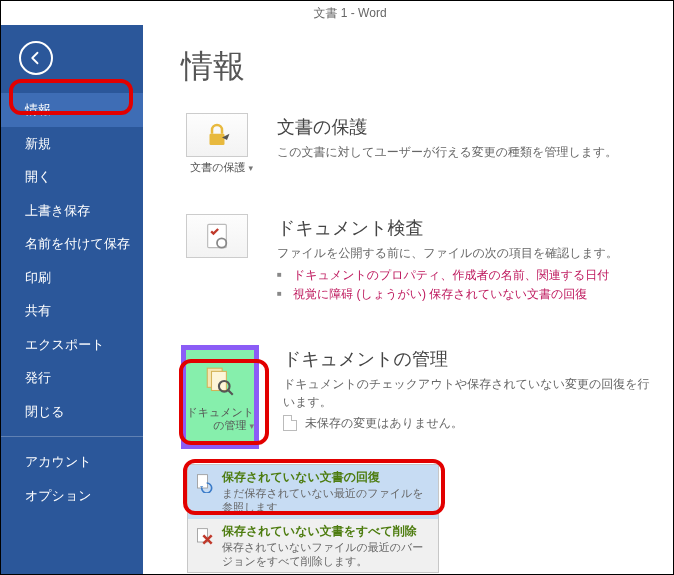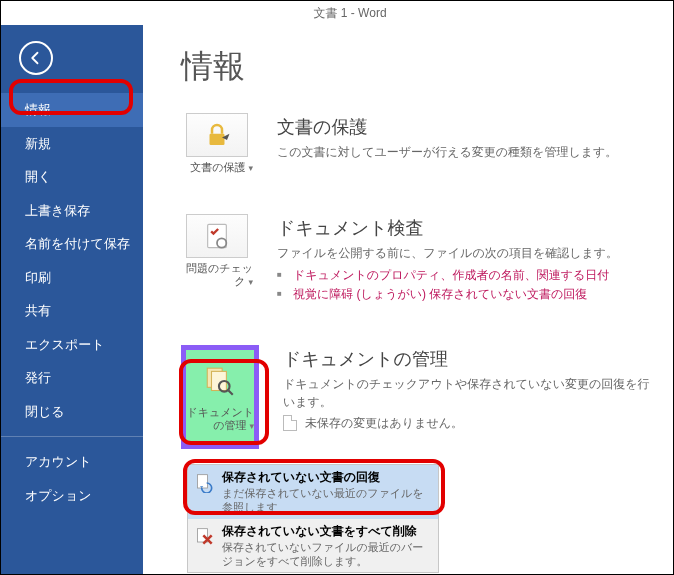--- a/index.html
+++ b/index.html
@@ -114,21 +114,21 @@
     font-size: 12px;
   }
   .menu-item {
     display: flex;
     padding: 4px 6px;
     cursor: pointer;
     border-bottom: 0;
   }
   .menu-item.hover { background: #c7dcf3; }
   .menu-icon { width: 22px; height: 22px; margin-right: 6px; flex-shrink:0; margin-top:3px; display:flex;align-items:center;justify-content:center;}
-  .menu-text strong { font-weight: bold; color: #000000; display:block; font-size:12px;}
+  .menu-text strong { font-weight: bold; color: #4d7c0f; display:block; font-size:12px;}
   .menu-text span { color: #666; font-size: 11px; line-height: 1.3; display:block;}
   .unsaved-row { display:flex; align-items:flex-start; font-size:12px; color:#666; }
   .unsaved-row .doc-icon { width:14px;height:16px;border:1px solid #bbb; margin-right:8px; position:relative;}
   .unsaved-row .doc-icon::after{content:"";position:absolute;right:-1px;top:-1px;width:5px;height:5px;background:#fff;border-left:1px solid #bbb;border-bottom:1px solid #bbb;}
 </style>
 </head>
 <body>
 
 <div class="titlebar">文書 1 - Word</div>
 
@@ -180,21 +180,20 @@
 
     <div class="info-row">
       <div class="tile">
         <div class="tile-icon">
           <svg width="28" height="30" viewBox="0 0 24 24">
               <rect x="4" y="2" width="16" height="20" rx="1" fill="#fff" stroke="#bbb"></rect>
               <path d="M7 8l2 2 4-4" stroke="#c0392b" stroke-width="2" fill="none"></path>
               <circle cx="16" cy="18" r="4" fill="none" stroke="#888" stroke-width="1.5"></circle>
             </svg>
         </div>
-        <div class="tile-label"><span>問題のチェック</span> <span class="tile-caret">▾</span></div>
       </div>
       <div class="info-body">
         <div class="info-heading">ドキュメント検査</div>
         <div class="info-desc">ファイルを公開する前に、ファイルの次の項目を確認します。</div>
         <ul class="info-list">
           <li>ドキュメントのプロパティ、作成者の名前、関連する日付</li>
           <li>視覚に障碍 (しょうがい) 保存されていない文書の回復</li>
         </ul>
       </div>
     </div>

